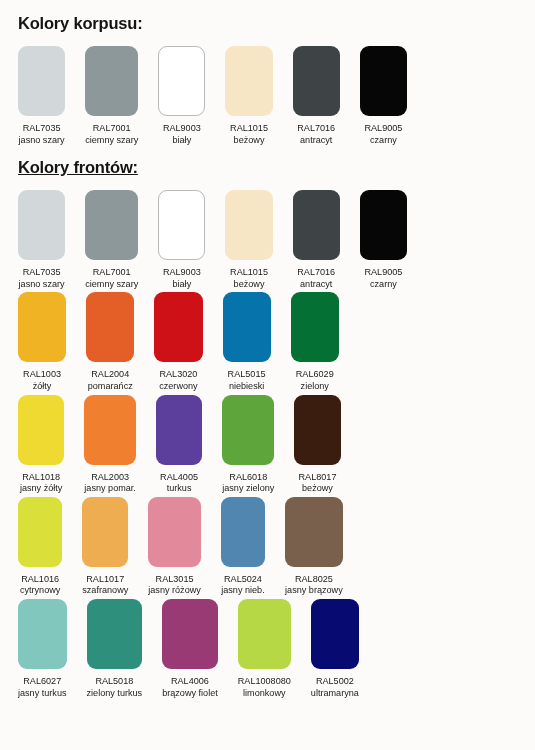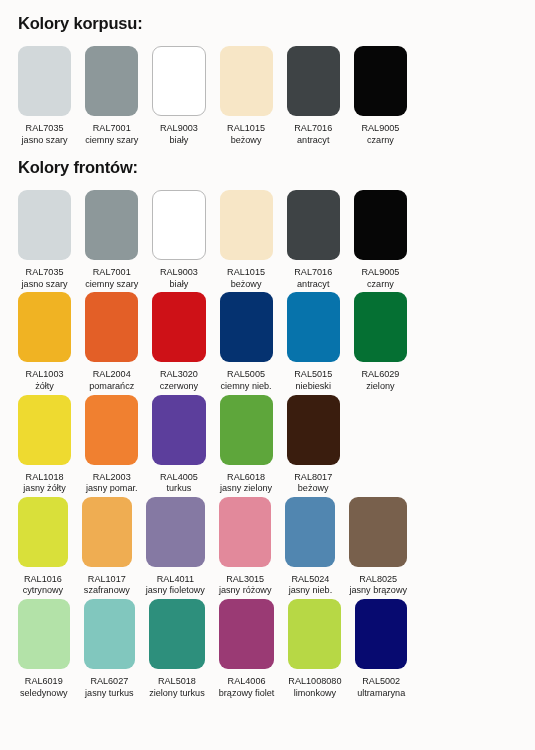--- a/index.html
+++ b/index.html
@@ -13,26 +13,26 @@
   }
   .page { width: 425px; height: 750px; padding: 0 18px; position: relative; }
 
   .section-title {
     font-size: 16.5px;
     font-weight: bold;
     letter-spacing: -0.2px;
     color: #141414;
   }
   .title-korpusu { padding-top: 14px; padding-bottom: 13px; }
-  .title-frontow  { padding-top: 10px; padding-bottom: 13px; }
+  .title-frontow  { padding-top: 10px; padding-bottom: 13px; text-decoration: underline; }
 
   .swatch-row {
     display: grid;
     grid-template-columns: repeat(6, 1fr);
-    column-gap: 14px;
+    column-gap: 20px;
   }
   .row-gap { margin-bottom: 2px; }
 
   .swatch-cell {
     display: flex;
     flex-direction: column;
     align-items: center;
   }
   .chip {
     width: 100%;
@@ -163,27 +163,20 @@
           </div>
         </div>
         <div class="swatch-cell">
           <div class="chip" style="background: rgb(206, 17, 23);"></div>
           <div class="caption">
             <span class="code">RAL3020</span>
             <span class="name">czerwony</span>
           </div>
         </div>
         <div class="swatch-cell">
-          <div class="chip" style="background: rgb(5, 50, 112);"></div>
-          <div class="caption">
-            <span class="code">RAL5005</span>
-            <span class="name">ciemny nieb.</span>
-          </div>
-        </div>
-        <div class="swatch-cell">
           <div class="chip" style="background: rgb(7, 115, 171);"></div>
           <div class="caption">
             <span class="code">RAL5015</span>
             <span class="name">niebieski</span>
           </div>
         </div>
         <div class="swatch-cell">
           <div class="chip" style="background: rgb(5, 112, 51);"></div>
           <div class="caption">
             <span class="code">RAL6029</span>
@@ -237,27 +230,20 @@
           </div>
         </div>
         <div class="swatch-cell">
           <div class="chip" style="background: rgb(239, 173, 82);"></div>
           <div class="caption">
             <span class="code">RAL1017</span>
             <span class="name">szafranowy</span>
           </div>
         </div>
         <div class="swatch-cell">
-          <div class="chip" style="background: rgb(133, 121, 163);"></div>
-          <div class="caption">
-            <span class="code">RAL4011</span>
-            <span class="name">jasny fioletowy</span>
-          </div>
-        </div>
-        <div class="swatch-cell">
           <div class="chip" style="background: rgb(226, 137, 155);"></div>
           <div class="caption">
             <span class="code">RAL3015</span>
             <span class="name">jasny różowy</span>
           </div>
         </div>
         <div class="swatch-cell">
           <div class="chip" style="background: rgb(81, 134, 176);"></div>
           <div class="caption">
             <span class="code">RAL5024</span>
@@ -267,27 +253,20 @@
         <div class="swatch-cell">
           <div class="chip" style="background: rgb(120, 96, 76);"></div>
           <div class="caption">
             <span class="code">RAL8025</span>
             <span class="name">jasny brązowy</span>
           </div>
         </div>
       </div>
       <div class="swatch-row row-gap">
         <div class="swatch-cell">
-          <div class="chip" style="background: rgb(179, 226, 168);"></div>
-          <div class="caption">
-            <span class="code">RAL6019</span>
-            <span class="name">seledynowy</span>
-          </div>
-        </div>
-        <div class="swatch-cell">
           <div class="chip" style="background: rgb(129, 199, 190);"></div>
           <div class="caption">
             <span class="code">RAL6027</span>
             <span class="name">jasny turkus</span>
           </div>
         </div>
         <div class="swatch-cell">
           <div class="chip" style="background: rgb(45, 143, 124);"></div>
           <div class="caption">
             <span class="code">RAL5018</span>

